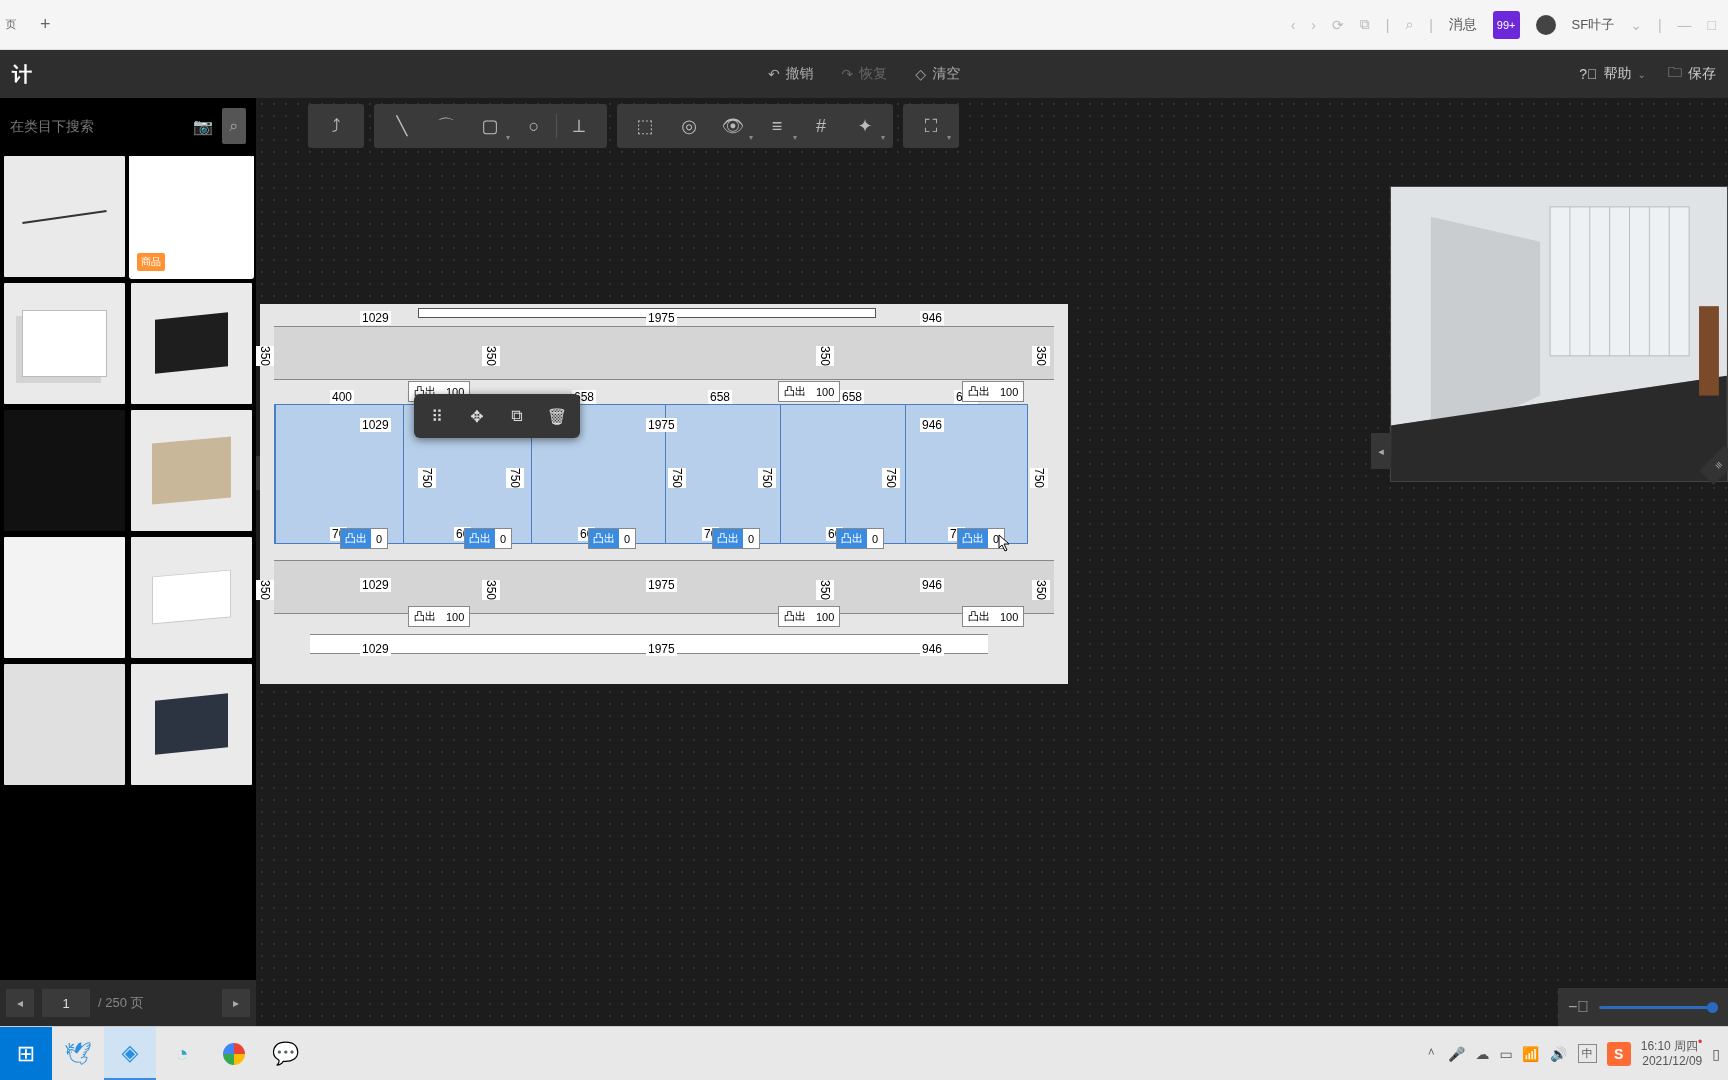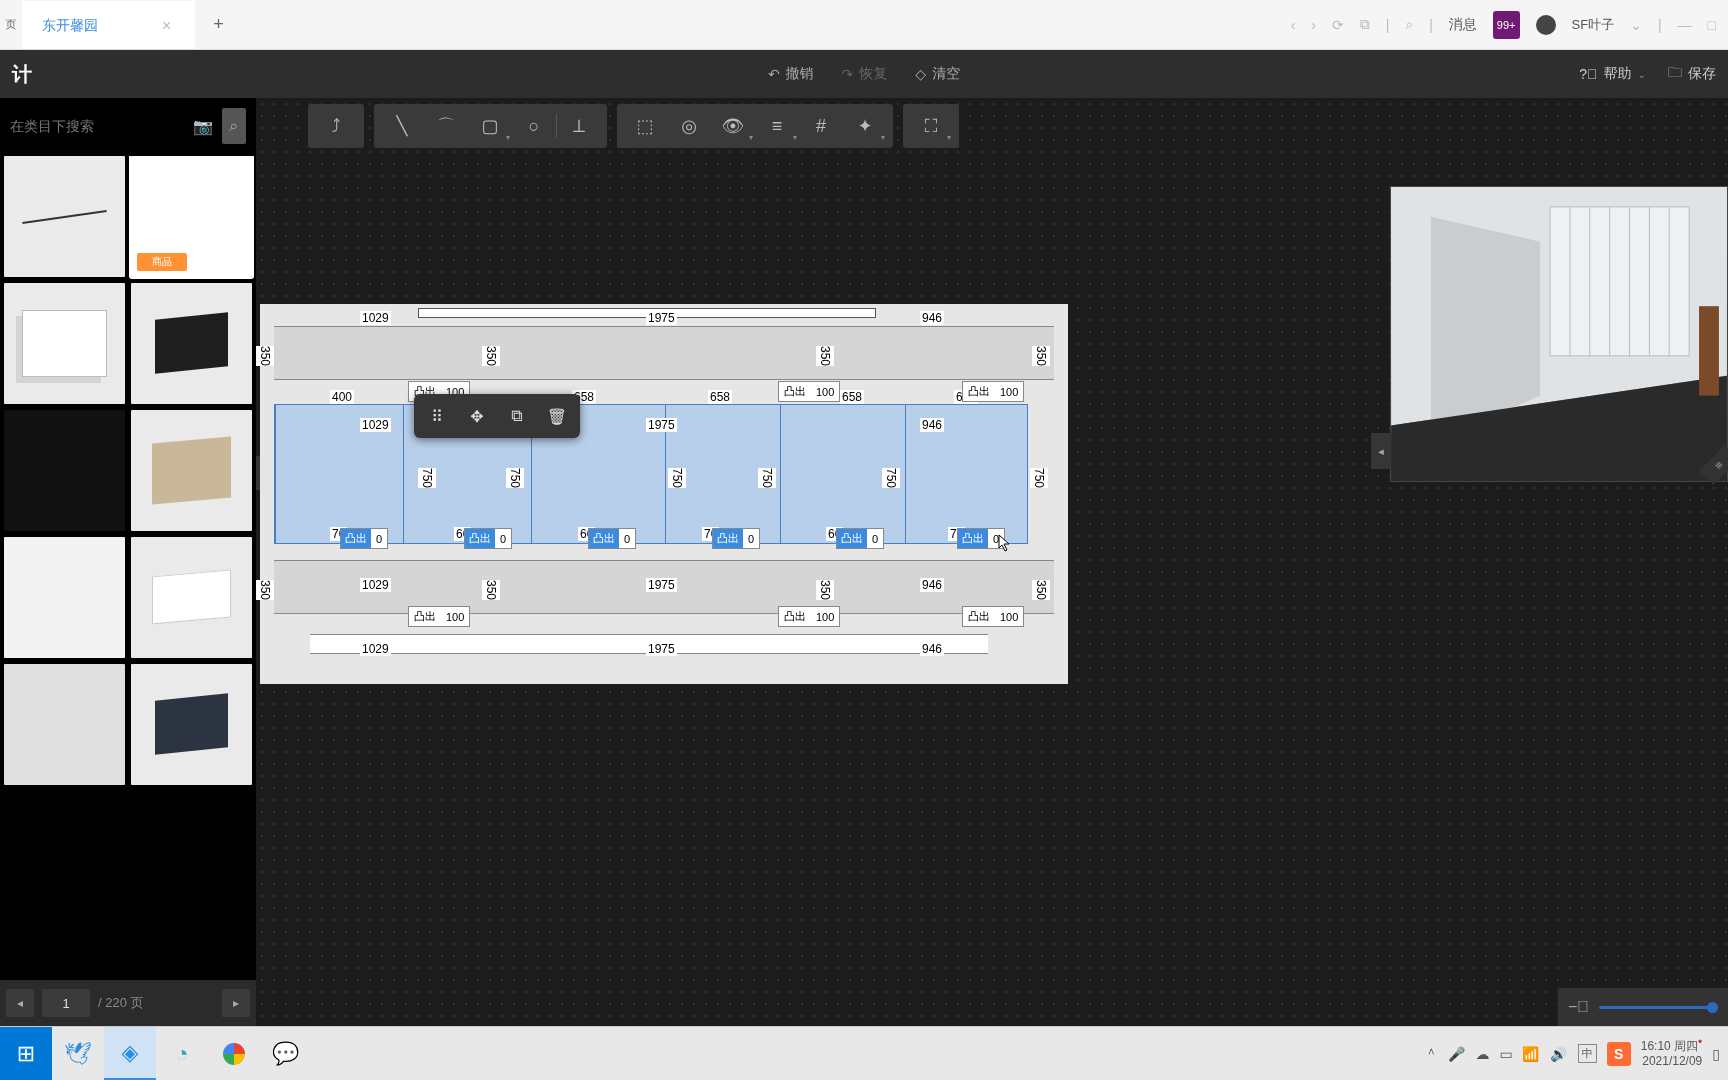--- a/index.html
+++ b/index.html
@@ -5,21 +5,21 @@
 * { margin: 0; padding: 0; box-sizing: border-box; font-family: "Microsoft YaHei", Arial, sans-serif; }
 body { background: #1a1a1a; overflow: hidden; width: 1728px; height: 1080px; position: relative; }
 
 
 .tab-bar { height: 50px; background: #f5f5f5; display: flex; align-items: center; border-bottom: 1px solid #ddd; }
 .tab-bar .home-tab { width: 22px; height: 50px; display: flex; align-items: center; justify-content: center; color: #666; font-size: 11px; }
 .tab-bar .tab { height: 48px; padding: 0 20px; display: flex; align-items: center; gap: 60px; background: #fff; border-top: 2px solid transparent; color: #3b8be0; font-size: 14px; }
 .tab-bar .tab .close { color: #bbb; font-size: 16px; padding: 0 4px; }
 .tab-bar .new-tab { padding: 0 18px; color: #666; font-size: 18px; }
 .tab-bar .right-controls { margin-left: auto; display: flex; align-items: center; gap: 16px; padding-right: 12px; color: #999; font-size: 14px; }
-.tab-bar .right-controls .msg-badge { background: #701a75; color: #fff; border-radius: 3px; padding: 8px 4px; font-size: 11px; }
+.tab-bar .right-controls .msg-badge { background: #6d28d9; color: #fff; border-radius: 3px; padding: 8px 4px; font-size: 11px; }
 .tab-bar .right-controls .avatar { width: 20px; height: 20px; border-radius: 50%; background: #444; }
 .tab-bar .right-controls .ico { color: #bbb; }
 .tab-bar .right-controls .user { color: #555; font-size: 13px; }
 
 
 .dark-toolbar { height: 48px; background: #2e2e2e; display: flex; align-items: center; padding: 0 12px; color: #ccc; }
 .dark-toolbar .logo-text { font-size: 20px; font-weight: bold; color: #fff; padding-right: 12px; }
 .dark-toolbar .center { position: absolute; left: 50%; transform: translateX(-50%); display: flex; gap: 28px; }
 .dark-toolbar .tb-btn { display: flex; align-items: center; gap: 6px; color: #aaa; font-size: 14px; }
 .dark-toolbar .tb-btn.disabled { color: #666; }
@@ -32,21 +32,21 @@
 
 
 .sidebar { width: 256px; background: #000000; display: flex; flex-direction: column; }
 .search-row { display: flex; align-items: center; padding: 8px 10px 10px 10px; height: 58px; }
 .search-input { flex: 1; background: transparent; border: none; color: #888; font-size: 14px; outline: none; }
 .search-row .cam-ico, .search-row .search-btn { width: 36px; height: 36px; display: flex; align-items: center; justify-content: center; color: #aaa; }
 .search-row .search-btn { background: #555; border-radius: 2px; margin-left: 6px; }
 
 .thumb-grid { flex: 1; overflow-y: auto; padding: 0 4px; display: grid; grid-template-columns: 1fr 1fr; gap: 6px; align-content: start; }
 .thumb { background: #eee; aspect-ratio: 1; border-radius: 1px; position: relative; display:flex; align-items:center; justify-content:center; overflow:hidden; }
-.thumb .badge { position: absolute; bottom: 6px; left: 6px; background: #ff9333; color: #fff; font-size: 10px; padding: 2px 15px; border-radius: 2px; }
+.thumb .badge { position: absolute; bottom: 6px; left: 6px; background: #ff9333; color: #fff; font-size: 10px; padding: 2px 4px; border-radius: 2px; }
 .thumb.selected { outline: 2px solid #fff; }
 .pager { height: 46px; background: #2b2b2b; display: flex; align-items: center; gap: 8px; padding: 0 6px; }
 .pager .pg-btn { width: 28px; height: 28px; background: #3a3a3a; color: #aaa; display: flex; align-items: center; justify-content: center; font-size: 12px; }
 .pager input { width: 48px; height: 28px; background: #3a3a3a; border: none; color: #ddd; text-align: center; font-size: 13px; }
 .pager .total { color: #888; font-size: 13px; }
 
 
 .canvas-wrap { flex: 1; position: relative; background: #1c1c1c; background-image: radial-gradient(#333 1px, transparent 1px); background-size: 12px 12px; }
 .floating-toolbar { position: absolute; top: 6px; left: 52px; display: flex; gap: 10px; }
 .ft-group { background: #3a3a3a; border-radius: 3px; display: flex; align-items: center; height: 44px; padding: 0 6px;}
@@ -98,24 +98,20 @@
 
 
 .th-line { width:70%; height:2px; background:#333; transform:rotate(-8deg);}
 .th-baseboard { width:70%; height:55%; background:#fff; border:1px solid #bbb; box-shadow: -6px 6px 0 #d4d4d4;}
 </style>
 </head>
 <body>
 
 <div class="tab-bar">
   <div class="home-tab">页</div>
-  <div class="tab">
-    <span>东开馨园</span>
-    <span class="close">×</span>
-  </div>
   <div class="new-tab">+</div>
   <div class="right-controls">
     <span class="ico">‹</span>
     <span class="ico">›</span>
     <span class="ico">⟳</span>
     <span class="ico">⧉</span>
     <span class="ico">|</span>
     <span class="ico">⌕</span>
     <span class="ico">|</span>
     <span style="color:#555">消息</span>
@@ -188,21 +184,21 @@
           <div style="width:65%;height:40%;background:#fff;border:1px solid #ccc;transform:skewY(-5deg)"></div>
         </div>
       <div class="thumb" style="background:#e0e0e0"></div>
       <div class="thumb" style="background:#eaeaea">
           <div style="width:60%;height:45%;background:#2b3440;transform:skewY(-6deg)"></div>
         </div>
     </div>
     <div class="pager">
       <div class="pg-btn">◂</div>
       <input value="1" style="">
-      <span class="total">/ 220 页</span>
+      <span class="total">/ 250 页</span>
       <div class="pg-btn" style="margin-left:auto">▸</div>
     </div>
   </div>
 
   <div class="canvas-wrap">
 
     <div class="floating-toolbar">
       <div class="ft-group">
           <div class="ft-btn">⤴</div>
         </div>

